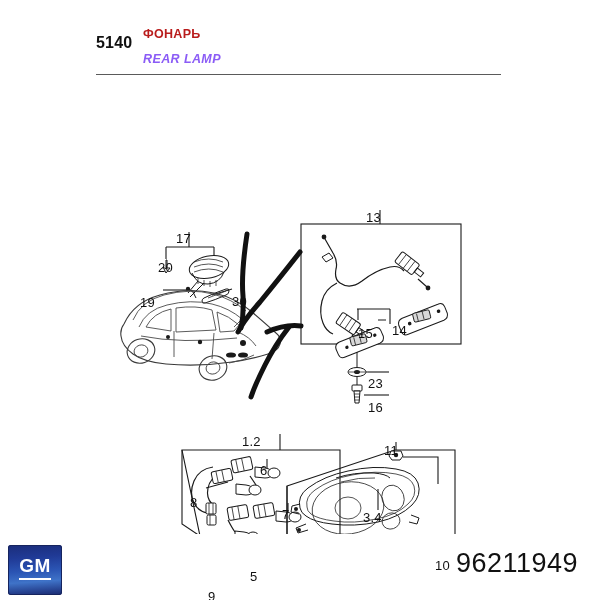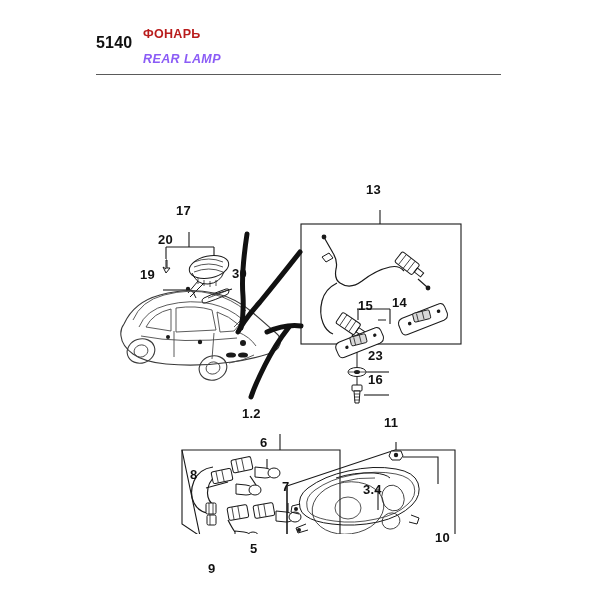--- a/index.html
+++ b/index.html
@@ -60,24 +60,25 @@
     position: absolute;
     left: 0; top: 84px;
     width: 600px; height: 450px;
   }
   #diagram svg { display: block; }
 
   
   .callout {
     position: absolute;
     font-size: 13px;
-    font-weight: bold;
+    font-weight: normal;
     color: #111;
     white-space: nowrap;
     letter-spacing: 0.2px;
+    margin-top: 28px;
   }
 
   
   #footer {
     position: absolute;
     left: 0; top: 534px;
     width: 600px; height: 66px;
   }
   #gm-logo {
     position: absolute;
@@ -407,13 +408,18 @@
   <div class="callout" style="left:190px;  top:383px;">8</div>
   <div class="callout" style="left:282px;  top:395px;">7</div>
   <div class="callout" style="left:250px;  top:457px;">5</div>
   <div class="callout" style="left:208px;  top:477px;">9</div>
   <div class="callout" style="left:384px;  top:331px;">11</div>
   <div class="callout" style="left:363px;  top:398px;">3.4</div>
   <div class="callout" style="left:435px;  top:446px;text-align:right;">10</div>
 </div>
 
 <div id="footer">
+  <div id="gm-logo">
+    <div id="gm-logo-text">GM</div>
+    <div id="gm-logo-underline"></div>
+  </div>
+  <div id="part-number">96211949</div>
 </div>
 
 </body></html>

